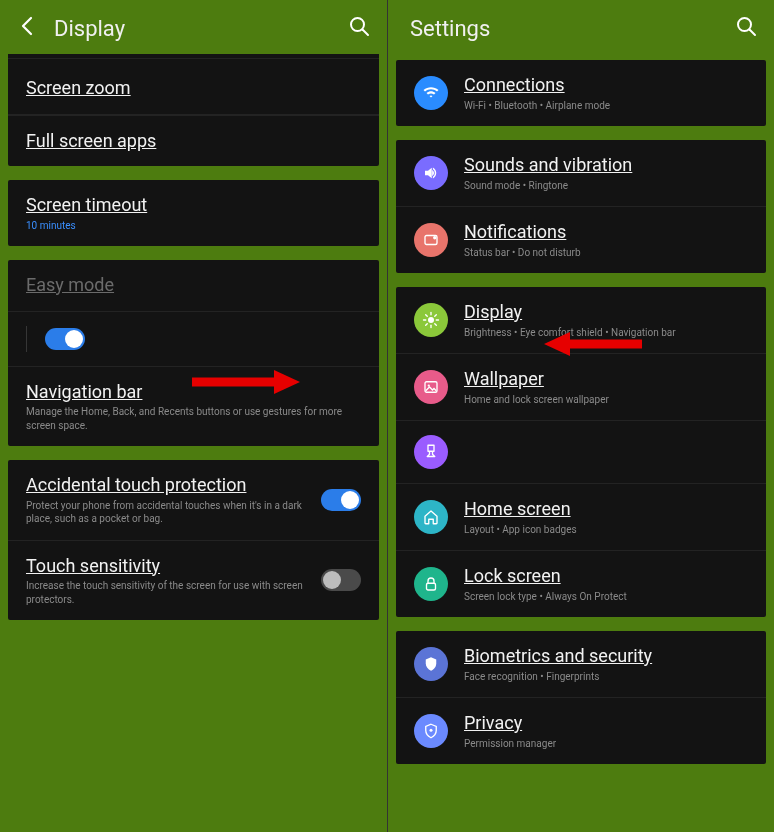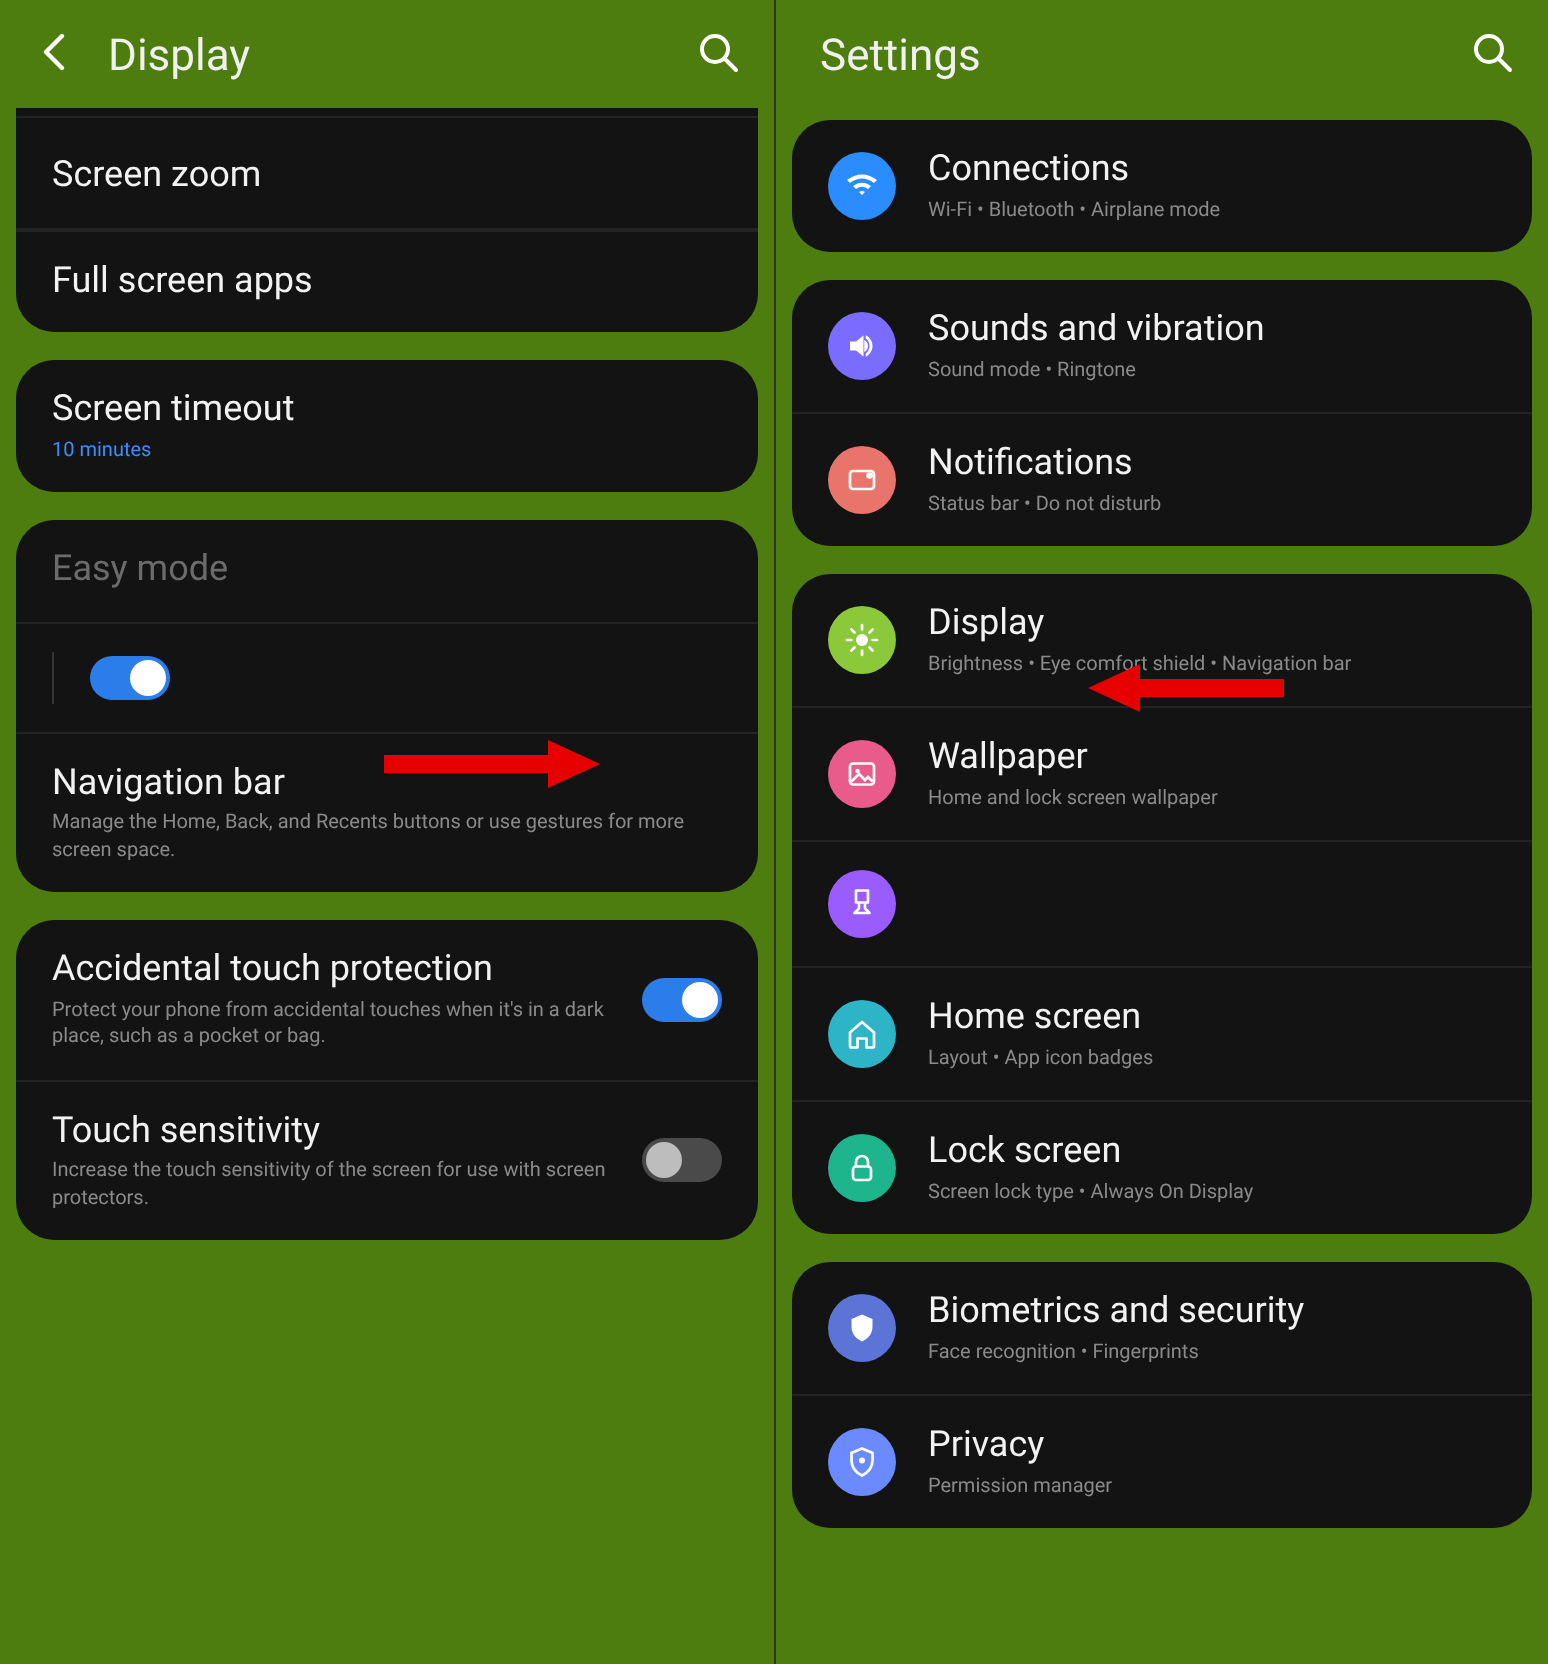--- a/index.html
+++ b/index.html
@@ -31,40 +31,41 @@
     font-weight: 400;
     flex: 1;
     color: #f0f0f0;
   }
   .header .back-ic svg, .header .search-ic svg { width: 24px; height: 24px; }
   .header .search-ic { margin-left: auto; }
   .header.settings .title { margin-left: 6px; }
 
   .card {
     background: #131313;
-    border-radius: 19px;
+    border-radius: 2px;
     margin: 0 8px 14px;
     overflow: hidden;
   }
   .card.tight-top { border-top-left-radius: 0; border-top-right-radius: 0; margin-top: -6px; padding-top:4px;}
   .item {
     padding: 14px 18px;
     display: flex;
     align-items: center;
     gap: 14px;
     position: relative;
   }
   .item + .item { border-top: 1px solid rgba(255,255,255,0.07); }
   .sep-below { border-bottom: 1px solid rgba(255,255,255,0.07); }
   .item .text { flex: 1; min-width: 0; }
   .item .label {
     font-size: 18px;
     color: #f2f2f2;
     font-weight: 400;
     line-height: 1.25;
+    text-decoration: underline;
   }
   .item .sub {
     font-size: 10px;
     color: #8a8a8a;
     margin-top: 2px;
     line-height: 1.35;
   }
   .item .sub.blue { color: #3a8fff; }
   .item.disabled .label { color: #6b6b6b; }
 
@@ -306,21 +307,21 @@
     </div>
     <div class="item">
       <span class="icon-badge" style="background:#1fb58c">
         <svg viewBox="0 0 24 24">
             <rect x="6" y="11" width="12" height="9" rx="2" fill="none" stroke="#fff" stroke-width="1.8"></rect>
             <path d="M8 11V8a4 4 0 018 0v3" fill="none" stroke="#fff" stroke-width="1.8"></path>
           </svg>
       </span>
       <div class="text">
         <div class="label">Lock screen</div>
-        <div class="sub">Screen lock type  •  Always On Display</div>
+        <div class="sub">Screen lock type  •  Always On Protect</div>
       </div>
     </div>
   </div>
 
   <div class="card">
     <div class="item">
       <span class="icon-badge" style="background:#5b74d6">
         <svg viewBox="0 0 24 24">
             <path d="M12 3l7 3v5c0 5-3 8-7 10-4-2-7-5-7-10V6l7-3z" fill="#fff"></path>
           </svg>

